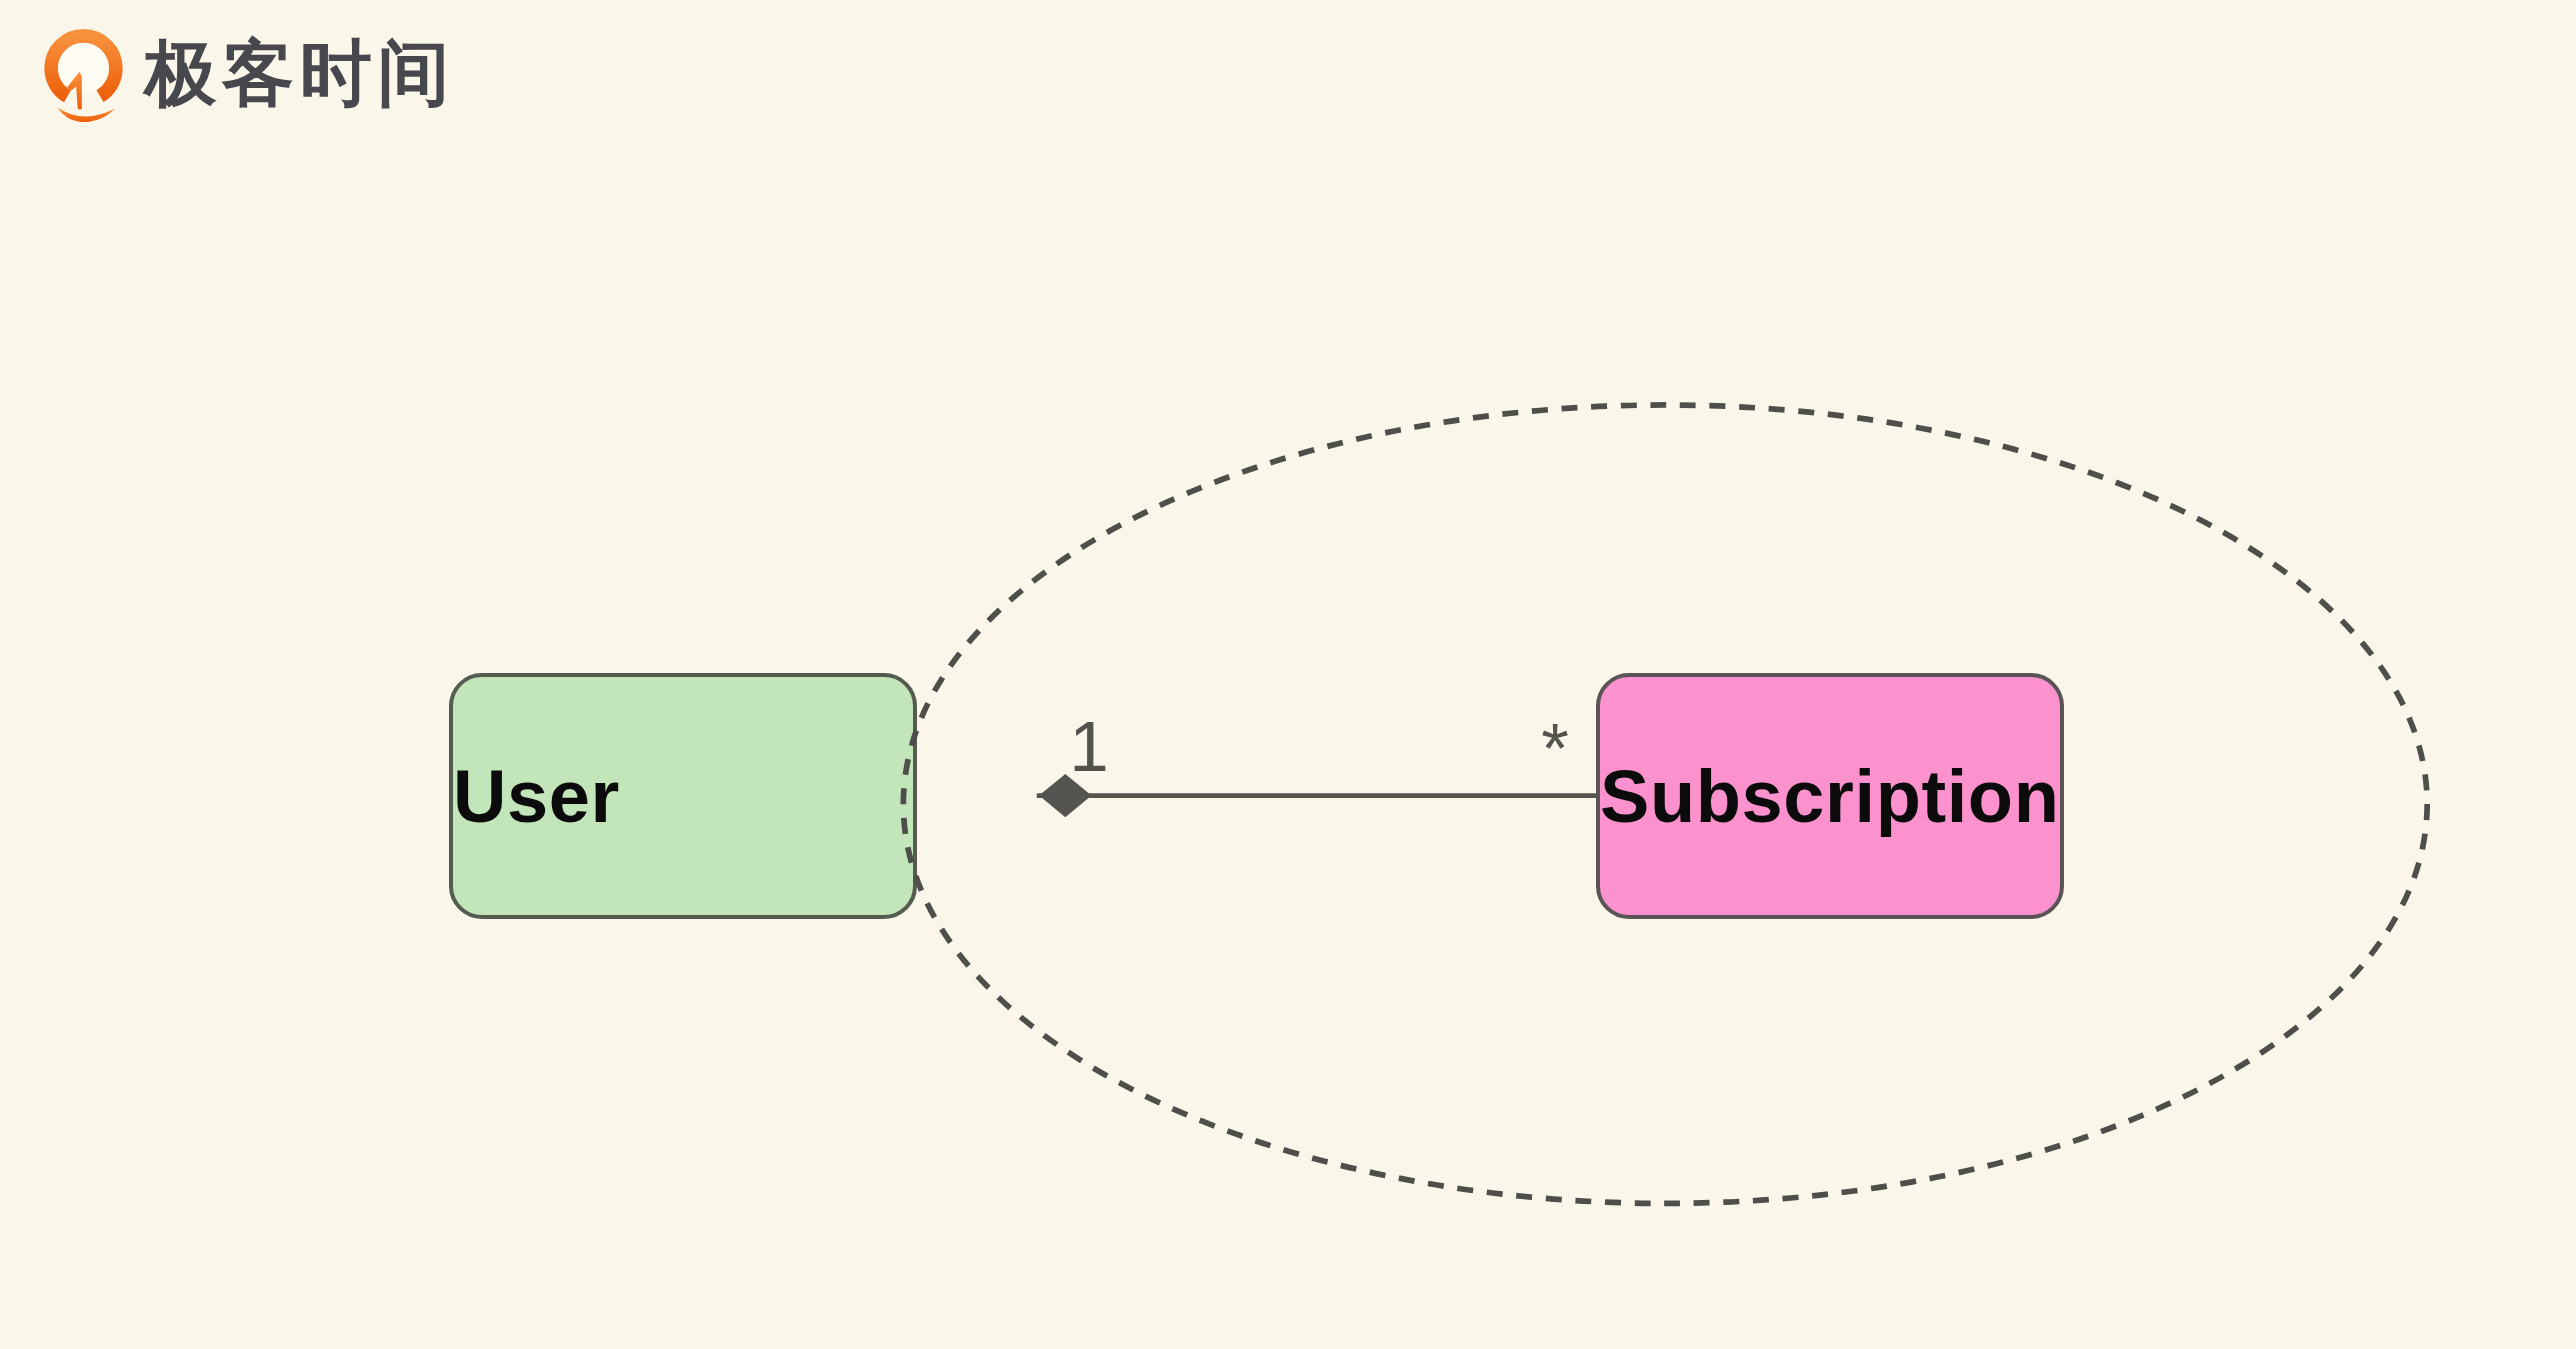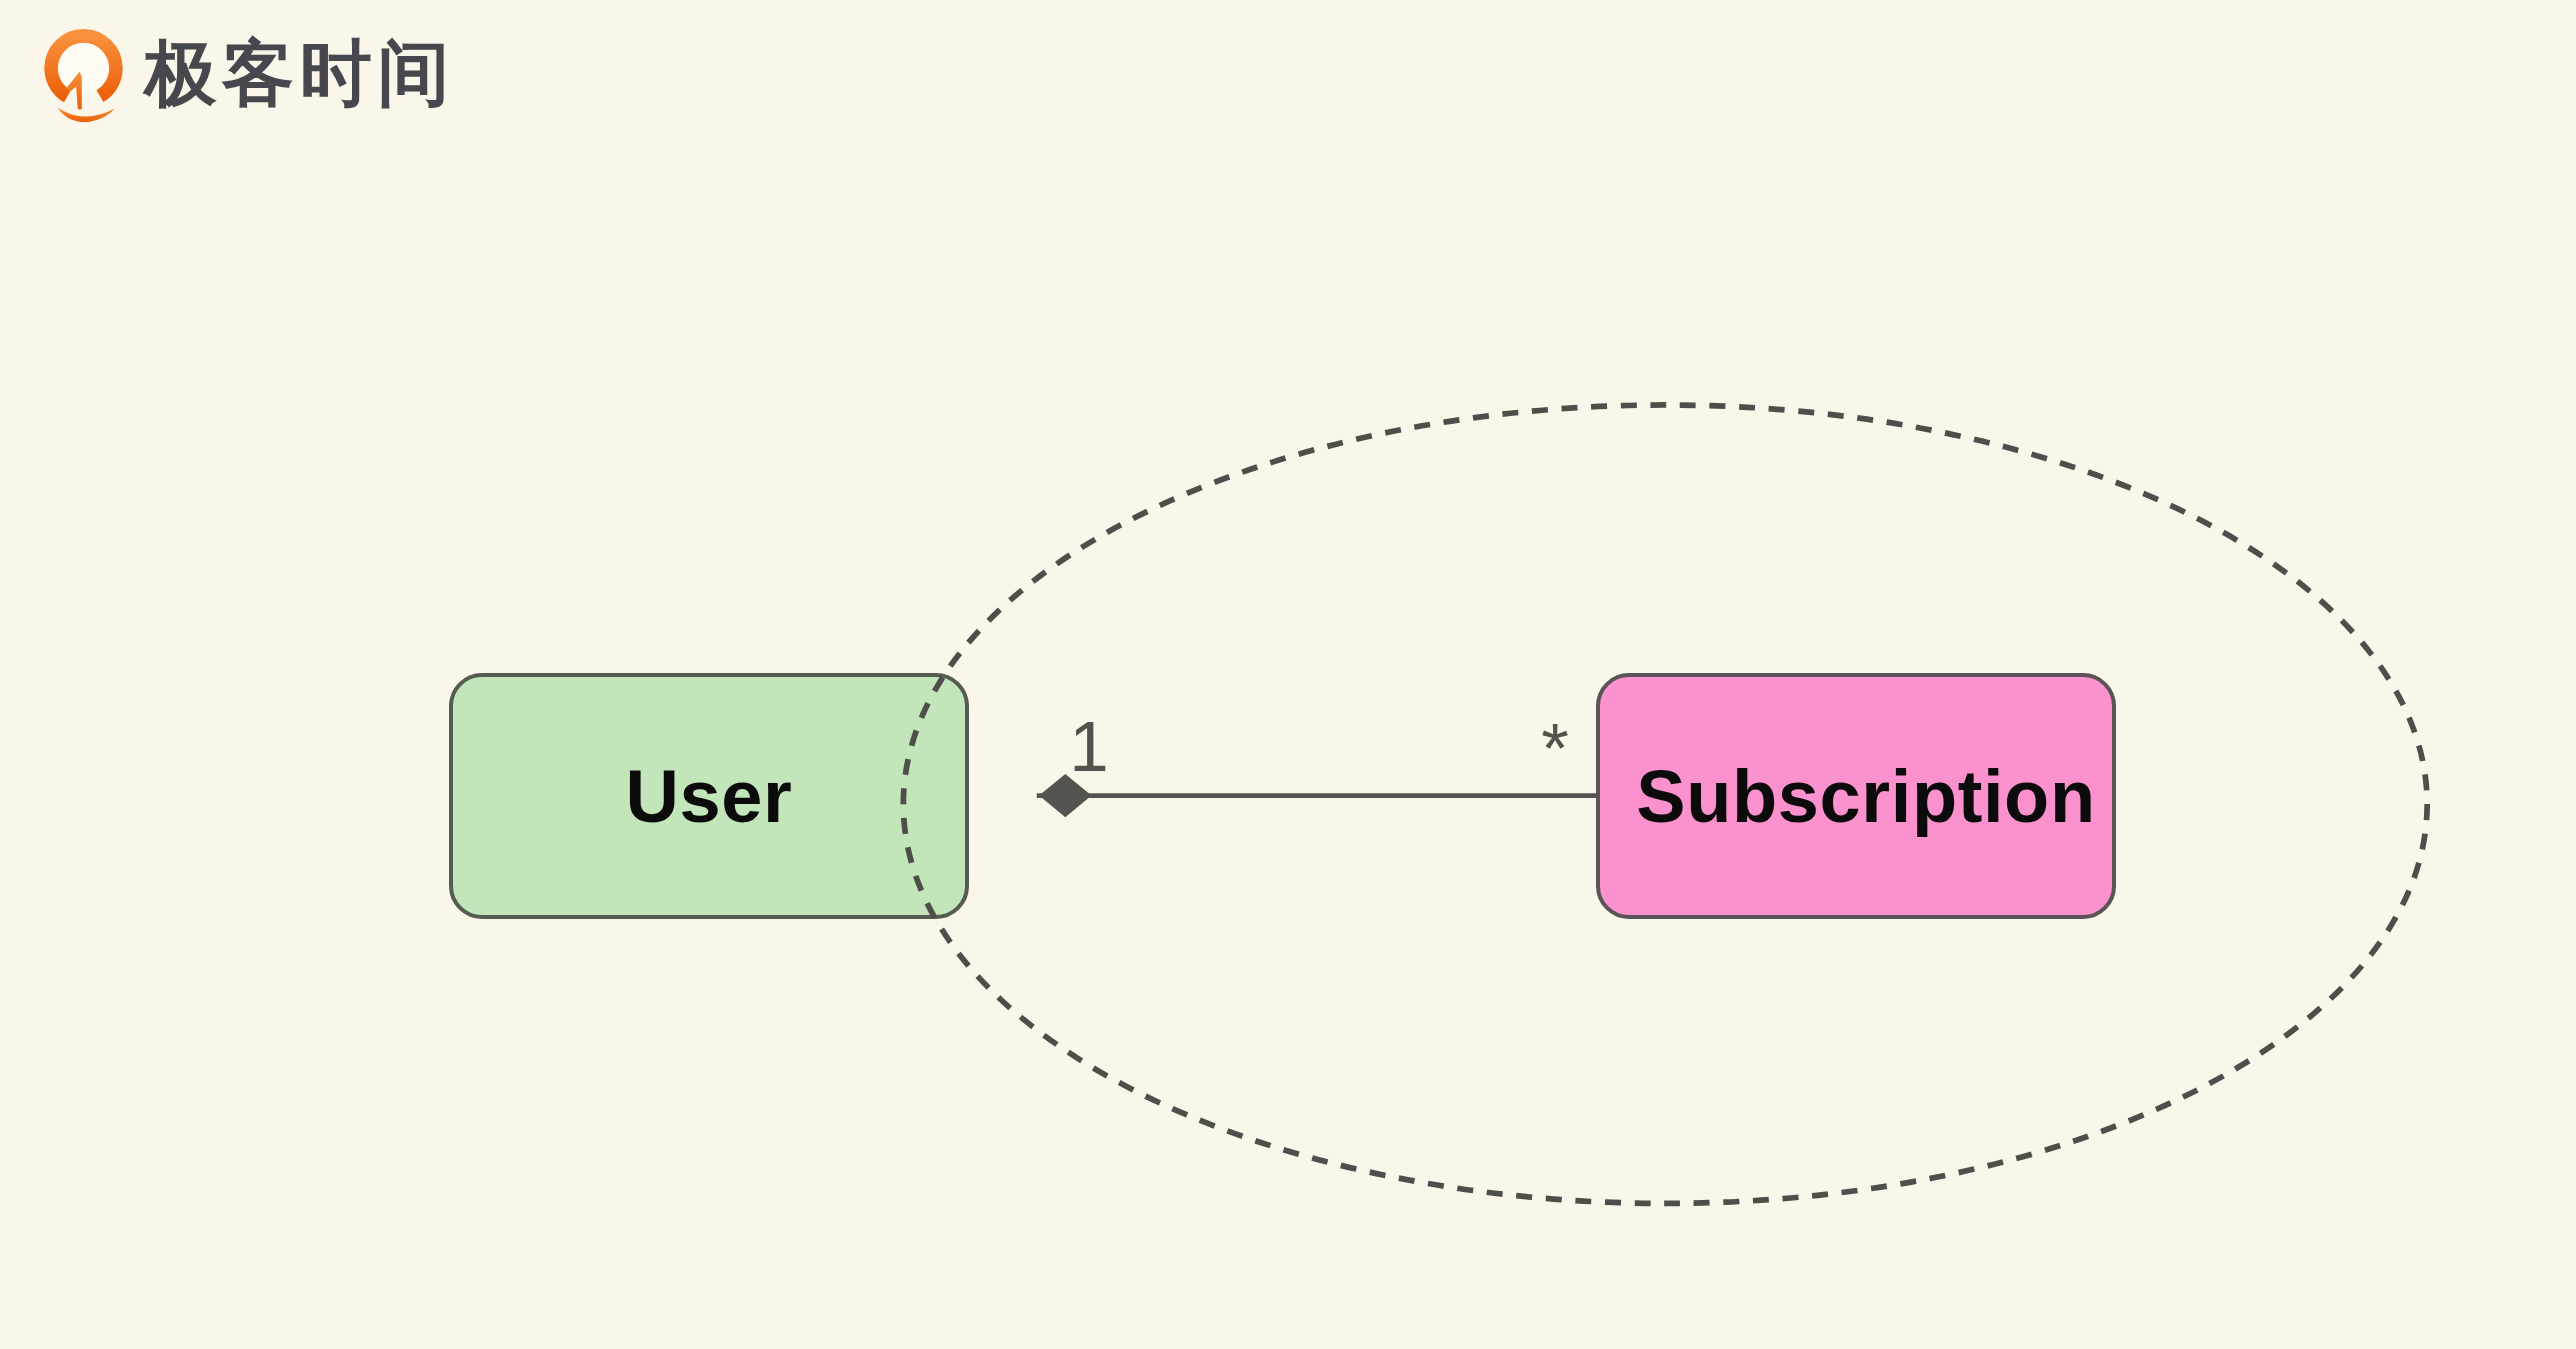--- a/index.html
+++ b/index.html
@@ -31,45 +31,44 @@
     letter-spacing: 5.7px;
     color: var(--logo-text, #47474d);
     margin-top: 0;
     white-space: nowrap;
   }
 
   
   .entity {
     position: absolute;
     top: 673px;
-    width: 520px;
+    width: 468px;
     height: 246px;
     box-sizing: border-box;
     border-radius: 33px;
     display: flex;
     align-items: center;
-    justify-content: center;
+    justify-content: flex-start;
     z-index: 2;
   }
   .entity .entity-label {
     font-size: 74px;
     font-weight: bold;
     color: var(--entity-text, #0b0b0b);
     letter-spacing: 0.6px;
   }
   .entity-user {
     left: 449px;
     background: var(--user-fill, #c2e5ba);
     border: 4px solid var(--user-border, #565b50);
   }
   .entity-subscription {
     left: 1596px;
     background: var(--subscription-fill, #fc92cd);
     border: 4px solid var(--subscription-border, #5b5457);
-    padding-left: 20px;
   }
 
   
   .overlay {
     position: absolute;
     left: 0; top: 0;
     width: 2576px;
     height: 1350px;
     z-index: 3;
     pointer-events: none;

